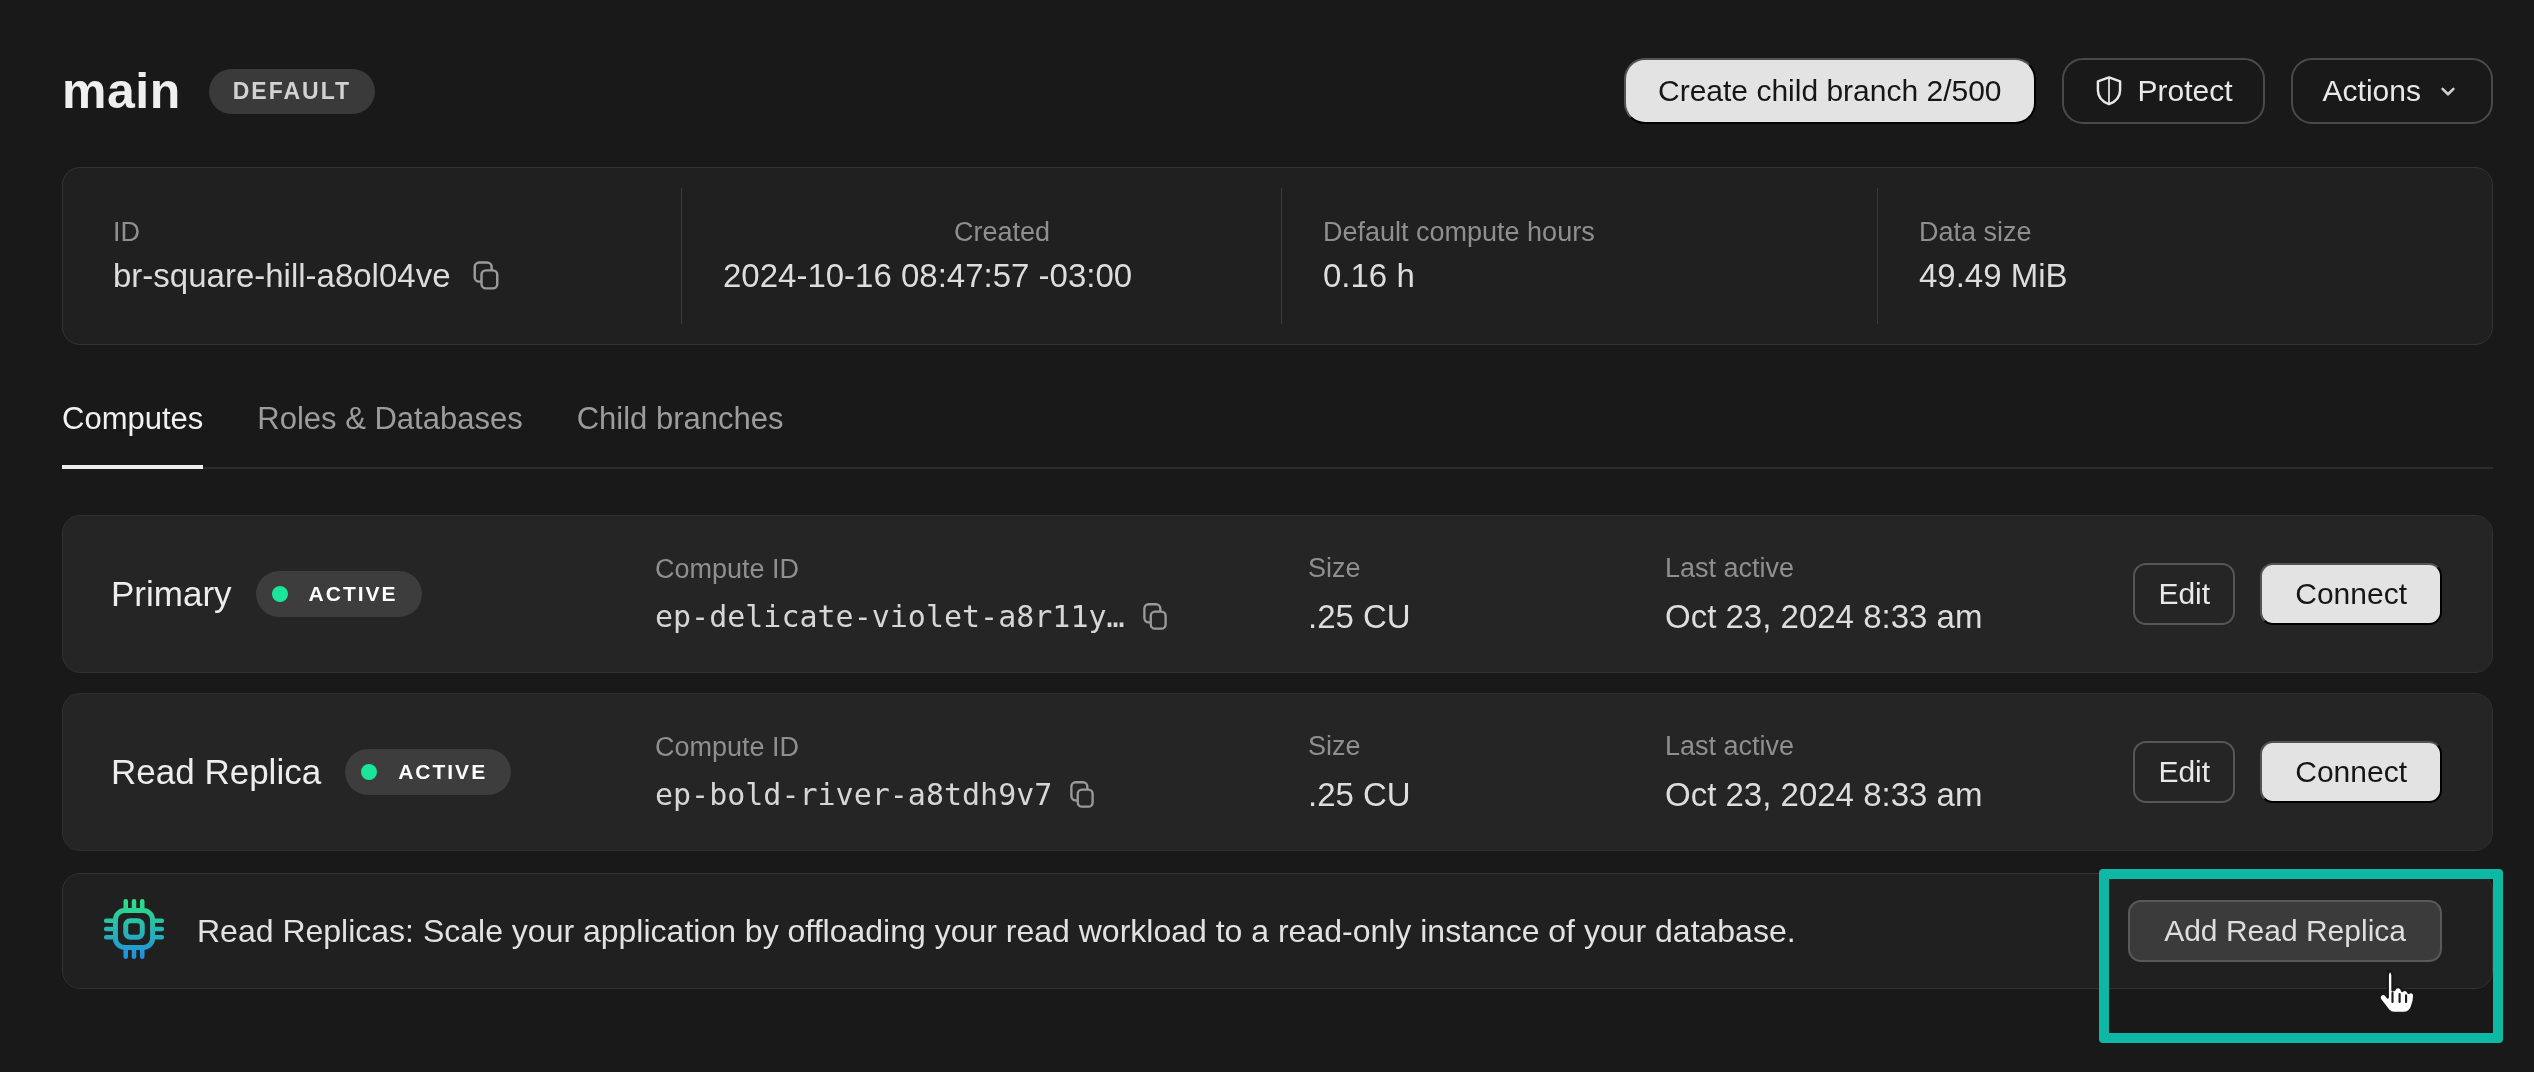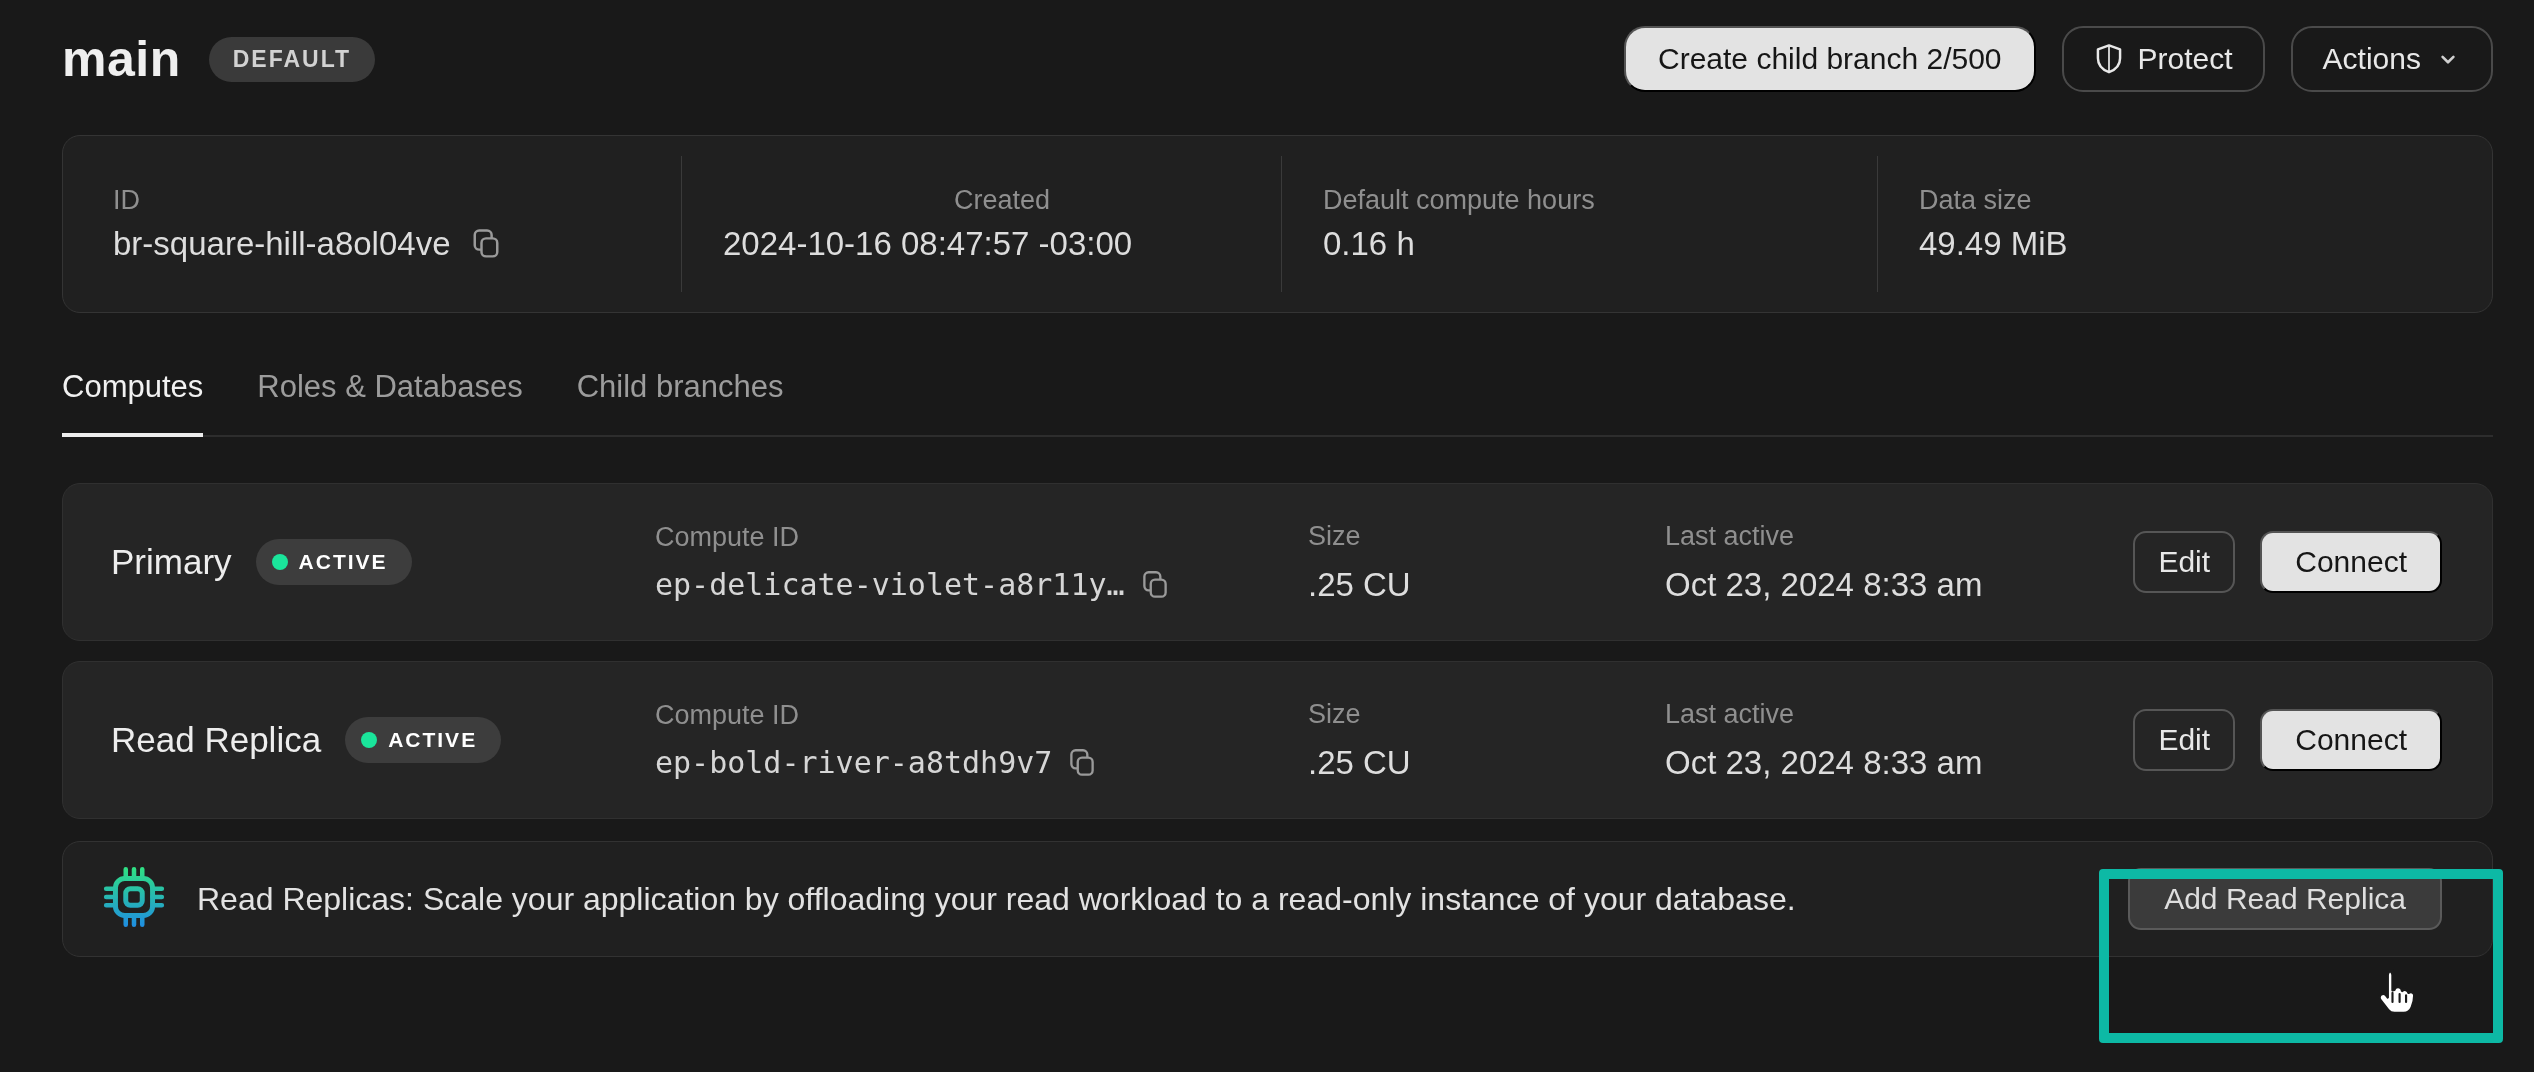--- a/index.html
+++ b/index.html
@@ -7,21 +7,21 @@
   body {
     background:#191919;
     font-family:"Liberation Sans", sans-serif;
     color:#e6e6e6;
     position:relative;
     overflow:hidden;
   }
   .page { position:absolute; left:62px; right:41px; top:0; }
 
   
-  .header { margin-top:26px; height:66px; display:flex; align-items:center; justify-content:space-between; }
+  .header { margin-top:58px; height:66px; display:flex; align-items:center; justify-content:space-between; }
   .title-wrap { display:flex; align-items:center; gap:28px; }
   .page-title { font-size:50px; font-weight:600; color:#efefef; letter-spacing:.5px; }
   .default-badge {
     background:#3a3a3a; color:#d2d2d2; border-radius:999px;
     font-size:23px; font-weight:700; letter-spacing:2px;
     padding:11px 24px; line-height:1;
   }
   .header-actions { display:flex; gap:26px; }
   .btn { display:flex; align-items:center; justify-content:center; gap:14px;
          height:66px; border-radius:21px; font-size:30px; cursor:pointer; line-height:1; }
@@ -55,21 +55,21 @@
 
   
   .row-card {
     margin-top:20px; height:158px;
     background:#252525; border:1px solid #303030; border-radius:18px;
     display:flex; align-items:center;
   }
   .row-card.first { margin-top:46px; }
   .name-col { width:592px; padding-left:48px; display:flex; align-items:center; gap:24px; }
   .compute-name { font-size:35px; font-weight:500; color:#ededed; }
-  .status-badge { background:#3d3d3d; border-radius:999px; display:flex; align-items:center; gap:11px;
+  .status-badge { background:#3d3d3d; border-radius:999px; display:flex; align-items:center; gap:21px;
                   padding:11px 24px 11px 16px; }
   .status-dot { width:16px; height:16px; border-radius:50%; background:#1ae59b; }
   .status-text { font-size:21px; font-weight:700; letter-spacing:2px; color:#ffffff; }
   .cell-col { display:flex; flex-direction:column; gap:14px; }
   .col-compute { width:653px; }
   .col-size { width:357px; }
   .col-last { flex:1; }
   .mono-value { font-family:"DejaVu Sans Mono", monospace; font-size:30px; color:#d6d6d6;
                 display:flex; align-items:center; gap:14px; }
   .btn-col { display:flex; gap:25px; padding-right:50px; }

